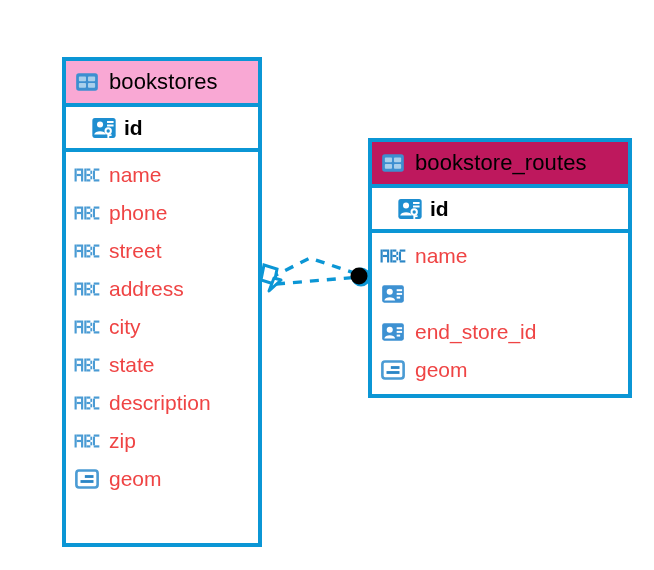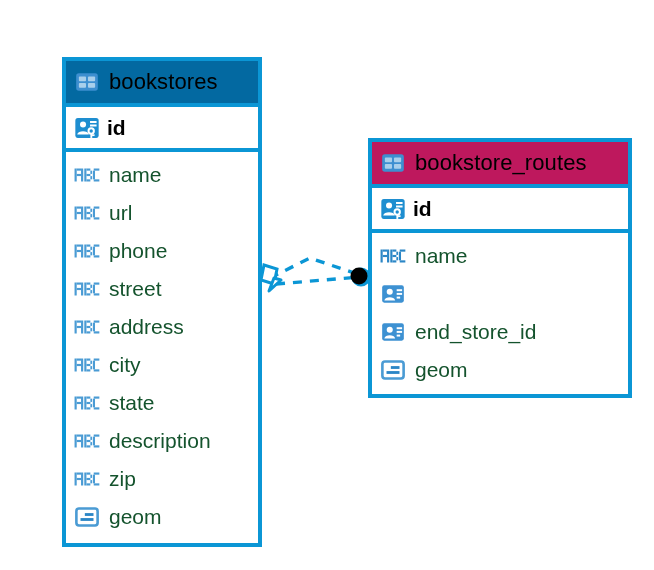--- a/index.html
+++ b/index.html
@@ -43,36 +43,36 @@
   }
 
   .entity-header {
     box-sizing: border-box;
     height: 46px;
     display: flex;
     align-items: center;
     padding-left: 8px;
     border-bottom: 4px solid #0b96d5;
   }
-  .header-orange { background: #0369a1; }
+  .header-orange { background: #f9a8d4; }
   .header-gray   { background: #be185d; }
   .entity-title {
     font-size: 22px;
     color: #000000;
     margin-left: 9px;
     white-space: nowrap;
     letter-spacing: 0.1px;
   }
 
   .pk-row {
     box-sizing: border-box;
     height: 45px;
     display: flex;
     align-items: center;
-    padding-left: 7px;
+    padding-left: 24px;
     border-bottom: 4px solid #0b96d5;
     background: #ffffff;
   }
   .pk-label {
     font-size: 21px;
     font-weight: bold;
     color: #000000;
     margin-left: 6px;
   }
 
@@ -80,21 +80,21 @@
     padding-top: 4px;
   }
   .field-row {
     height: 38px;
     display: flex;
     align-items: center;
     padding-left: 8px;
   }
   .field-label {
     font-size: 21px;
-    color: #14532d;
+    color: #ef4444;
     margin-left: 9px;
     white-space: nowrap;
   }
 
   
   .icon {
     display: inline-flex;
     align-items: center;
     justify-content: center;
     flex: 0 0 auto;
@@ -205,42 +205,20 @@
               <rect x="15.1" y="3" width="1.6" height="3"></rect>
                 <rect x="11.5" y="6" width="3.6" height="2"></rect>
               <rect x="15.1" y="8" width="1.6" height="3"></rect>
                 <rect x="11.5" y="11" width="3.6" height="2"></rect>
               <rect x="18.2" y="1" width="5.2" height="2"></rect>
                 <rect x="17.4" y="3" width="2" height="8"></rect>
               <rect x="18.2" y="11" width="5.2" height="2"></rect>
             </g>
           </svg>
         </span>
-        <span class="field-label">url</span>
-      </div>
-      <div class="field-row">
-        <span class="icon icon-abc">
-          <svg viewBox="0 0 24 14" width="26" height="16">
-            <g fill="#4a9bd4">
-              <rect x="0.5" y="1" width="2" height="12"></rect>
-                <rect x="2.5" y="1" width="4" height="2"></rect>
-              <rect x="6.5" y="1" width="2" height="12"></rect>
-                <rect x="2.5" y="6" width="4" height="2"></rect>
-              <rect x="9.5" y="1" width="2" height="12"></rect>
-                <rect x="11.5" y="1" width="3.6" height="2"></rect>
-              <rect x="15.1" y="3" width="1.6" height="3"></rect>
-                <rect x="11.5" y="6" width="3.6" height="2"></rect>
-              <rect x="15.1" y="8" width="1.6" height="3"></rect>
-                <rect x="11.5" y="11" width="3.6" height="2"></rect>
-              <rect x="18.2" y="1" width="5.2" height="2"></rect>
-                <rect x="17.4" y="3" width="2" height="8"></rect>
-              <rect x="18.2" y="11" width="5.2" height="2"></rect>
-            </g>
-          </svg>
-        </span>
         <span class="field-label">phone</span>
       </div>
       <div class="field-row">
         <span class="icon icon-abc">
           <svg viewBox="0 0 24 14" width="26" height="16">
             <g fill="#4a9bd4">
               <rect x="0.5" y="1" width="2" height="12"></rect>
                 <rect x="2.5" y="1" width="4" height="2"></rect>
               <rect x="6.5" y="1" width="2" height="12"></rect>
                 <rect x="2.5" y="6" width="4" height="2"></rect>

